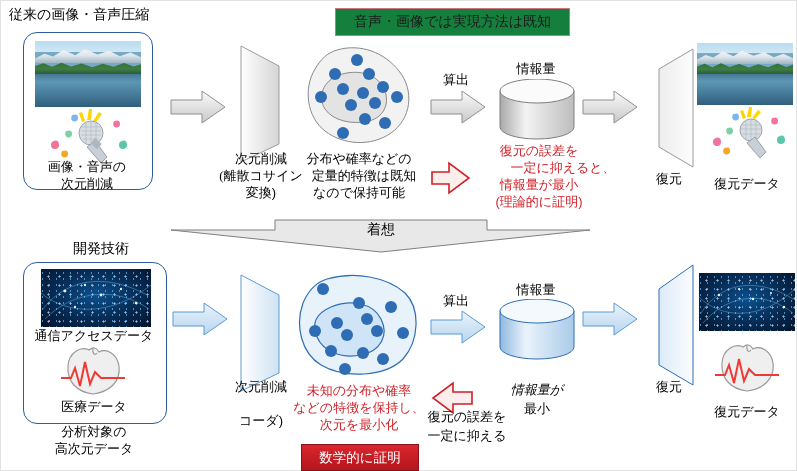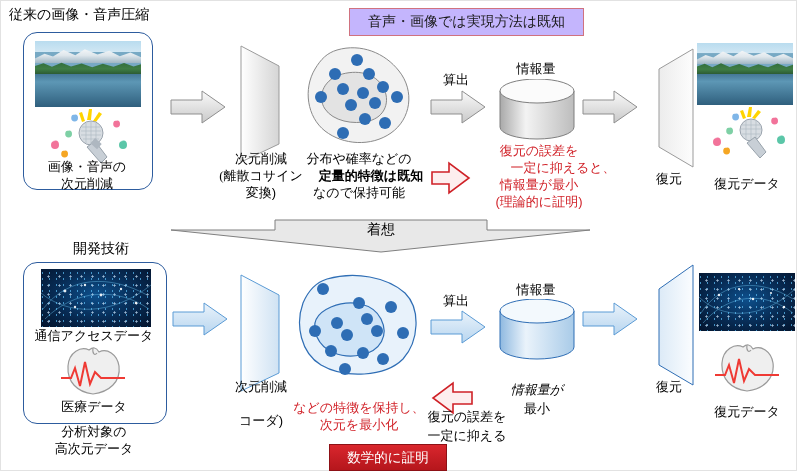--- a/index.html
+++ b/index.html
@@ -7,22 +7,22 @@
        font-family:"Liberation Sans","DejaVu Sans",sans-serif;color:#000;}
   .stage{position:absolute;inset:0;border:1px solid #e2e2e2;box-sizing:border-box;}
   .abs{position:absolute;}
   .lbl{position:absolute;text-align:center;line-height:1.18;white-space:pre;}
   .t13{font-size:13px;}
   .t14{font-size:14px;}
   .red{color:#d12128;}
   
   .roundbox{position:absolute;border:1.6px solid #2d5c9e;border-radius:14px;background:#fff;}
   
-  .pinkbox{position:absolute;background:#c4b5fd;border:1.4px solid #d0727f;
-           display:flex;align-items:center;justify-content:center;font-size:14px;color:#1a1a1a;margin-left:14px;}
+  .pinkbox{position:absolute;background:#15803d;border:1.4px solid #d0727f;
+           display:flex;align-items:center;justify-content:center;font-size:14px;color:#1a1a1a;}
   .redbadge{position:absolute;background:linear-gradient(180deg,#d9262d 0%,#b5161c 100%);
             border:1px solid #8d1116;color:#fff;display:flex;align-items:center;
             justify-content:center;font-size:13.5px;}
   
   .photo{position:absolute;overflow:hidden;}
   .lake{background:
      linear-gradient(180deg,#b9dcef 0%,#cfe6f3 16%,transparent 17%),
      linear-gradient(180deg,transparent 0%,transparent 46%,#3e6f8e 47%,#5d97b5 62%,#2f5f7d 100%);
      background-color:#77a9c4;}
   .lake:before{content:"";position:absolute;left:0;right:0;top:8%;height:26%;
@@ -124,21 +124,21 @@
       <circle cx="84" cy="42" r="6"></circle>
         <circle cx="52" cy="60" r="6"></circle>
       <circle cx="76" cy="58" r="6"></circle>
         <circle cx="98" cy="52" r="6"></circle>
       <circle cx="66" cy="74" r="6"></circle>
         <circle cx="86" cy="78" r="6"></circle>
       <circle cx="44" cy="88" r="6"></circle>
     </g>
   </svg>
   <div class="lbl t13" style="left:288px;top:150px;width:140px;">分布や確率などの</div>
-  <div class="lbl t13" style="left:300px;top:167px;width:140px;font-weight:bold;">定量的特徴は既知</div>
+  <div class="lbl t13" style="left:293px;top:167px;width:140px;">定量的特徴は既知</div>
   <div class="lbl t13" style="left:288px;top:184px;width:140px;">なので保持可能</div>
 
   <div class="lbl t13" style="left:427px;top:71px;width:56px;">算出</div>
   <svg class="abs blockarrow" style="left:428px;top:88px;" width="58" height="36">
     <polygon points="2,11 33,11 33,2 56,18 33,34 33,25 2,25" fill="url(#gg1)" stroke="#8f8f8f" stroke-width="1"></polygon>
   </svg>
 
   <div class="lbl t13" style="left:490px;top:60px;width:90px;">情報量</div>
   <svg class="abs" style="left:496px;top:78px;" width="80" height="62">
     <defs>
@@ -276,24 +276,25 @@
         <circle cx="22" cy="58" r="6"></circle>
       <circle cx="54" cy="62" r="6"></circle>
         <circle cx="84" cy="58" r="6"></circle>
       <circle cx="110" cy="60" r="6"></circle>
         <circle cx="38" cy="78" r="6"></circle>
       <circle cx="70" cy="80" r="6"></circle>
         <circle cx="90" cy="86" r="6"></circle>
       <circle cx="52" cy="96" r="6"></circle>
     </g>
   </svg>
+  <div class="lbl t13 red" style="left:286px;top:382px;width:144px;">未知の分布や確率</div>
   <div class="lbl t13 red" style="left:280px;top:399px;width:156px;">などの特徴を保持し、</div>
   <div class="lbl t13 red" style="left:286px;top:416px;width:144px;">次元を最小化</div>
 
-  <div class="redbadge" style="left:300px;top:443px;width:116px;height:25px;margin-left:28px;">数学的に証明</div>
+  <div class="redbadge" style="left:300px;top:443px;width:116px;height:25px;">数学的に証明</div>
 
   <div class="lbl t13" style="left:427px;top:292px;width:56px;">算出</div>
   <svg class="abs blockarrow" style="left:428px;top:308px;" width="58" height="36">
     <polygon points="2,11 33,11 33,2 56,18 33,34 33,25 2,25" fill="url(#bb1)" stroke="#5b9bd5" stroke-width="1"></polygon>
   </svg>
 
   <div class="lbl t13" style="left:490px;top:281px;width:90px;">情報量</div>
   <svg class="abs" style="left:496px;top:298px;" width="80" height="62">
     <defs>
         <linearGradient id="cy2" x1="0" y1="0" x2="1" y2="0">

